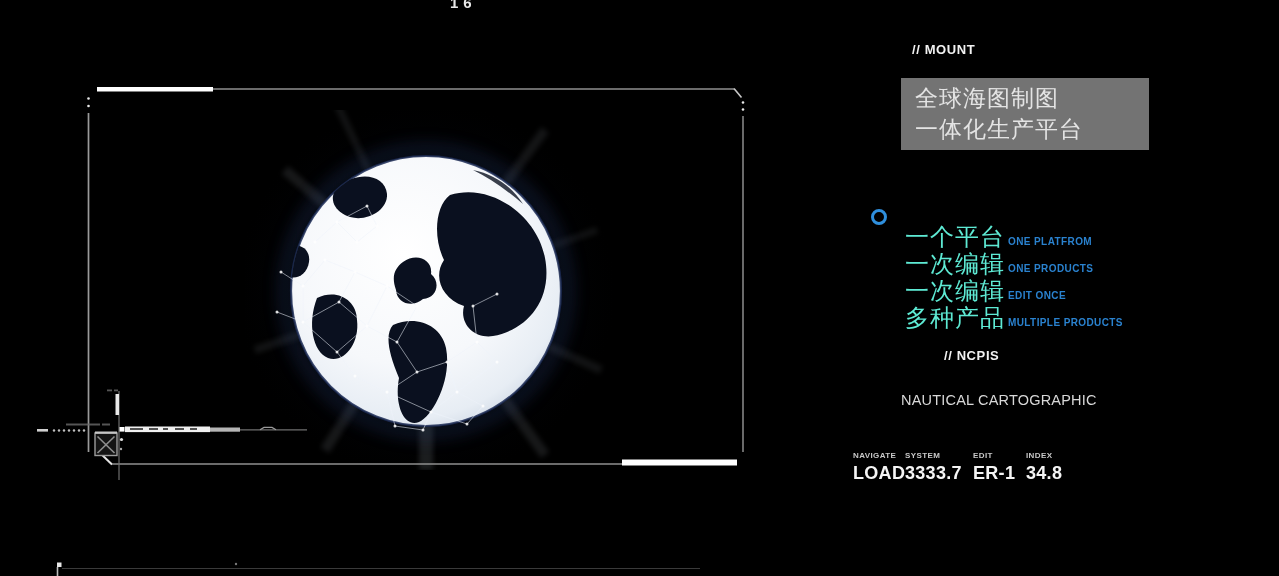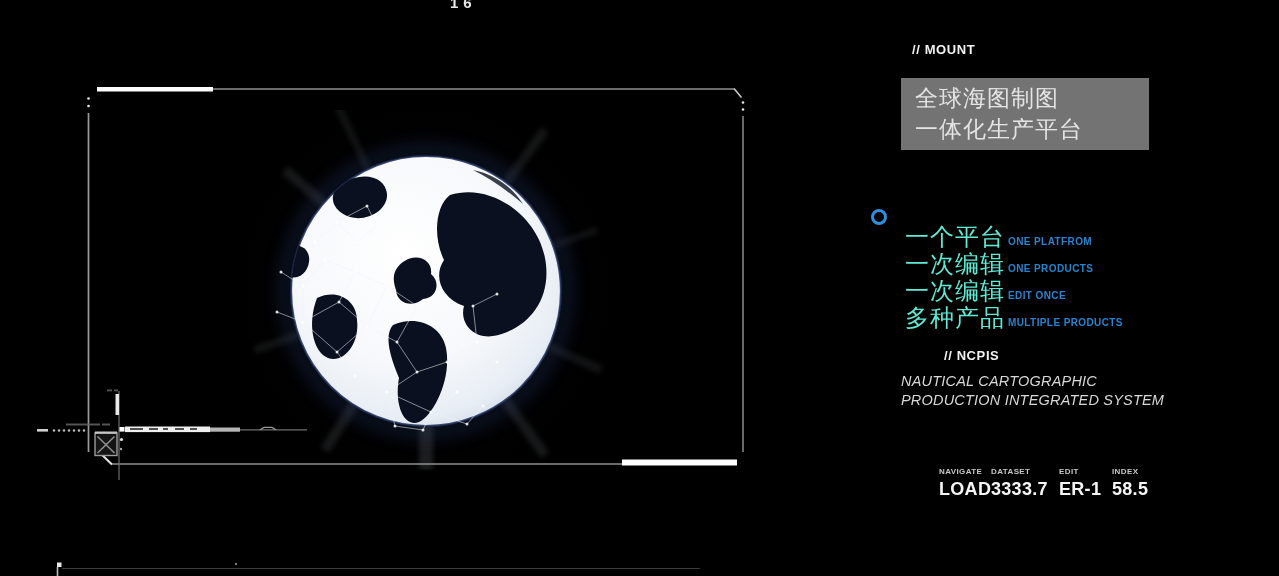--- a/index.html
+++ b/index.html
@@ -31,26 +31,25 @@
     left:871px; top:209px; width:16px; height:16px; border:3px solid #2f8fdd;
     border-radius:50%;
   }
 
   .features { left:905px; top:221px; }
   .feature-row { display:flex; align-items:baseline; height:27px; }
   .feature-zh { color:#5eead4; font-size:24px; font-weight:normal; letter-spacing:1px; }
   .feature-en { color:#2a82cf; font-size:10px; font-weight:bold; margin-left:3px; letter-spacing:0.4px; }
 
   .system-name {
-    left:901px; top:372px; color:#d8d8d8; font-size:14.5px; line-height:18.5px;
+    left:901px; top:391px; color:#d8d8d8; font-size:14.5px; line-height:18.5px;
     letter-spacing:0.2px;
-    font-style:italic;
-  }
-
-  .stats { left:939px; top:451px; display:flex;margin-top:16px; }
+  }
+
+  .stats { left:853px; top:451px; display:flex; }
   .stat-col { display:flex; flex-direction:column; }
   .stat-col.c0 { width:52px; }
   .stat-col.c1 { width:68px; }
   .stat-col.c2 { width:53px; }
   .stat-col.c3 { width:60px;justify-content:space-between; }
   .stat-label { color:#c8c8c8; font-size:8px; font-weight:bold; letter-spacing:0.4px; }
   .stat-value { color:#f5f5f5; font-size:18px; font-weight:bold; margin-top:3px; letter-spacing:0.3px; }
 
   svg { display:block; }
   .frame-svg { left:0; top:0; }
@@ -260,35 +259,34 @@
     <div class="feature-row">
       <span class="feature-zh">多种产品</span>
       <span class="feature-en">MULTIPLE PRODUCTS</span>
     </div>
   </div>
 
   <div class="abs ncpis-label">// NCPIS</div>
 
   <div class="abs system-name">
     <div>NAUTICAL CARTOGRAPHIC</div>
-    <div>PRODUCTION INTEGRATED SYSTEM</div>
   </div>
 
   <div class="abs stats">
     <div class="stat-col c0">
       <span class="stat-label">NAVIGATE</span>
       <span class="stat-value">LOAD</span>
     </div>
     <div class="stat-col c1">
-      <span class="stat-label">DATASET</span>
+      <span class="stat-label">SYSTEM</span>
       <span class="stat-value">3333.7</span>
     </div>
     <div class="stat-col c2">
       <span class="stat-label">EDIT</span>
       <span class="stat-value">ER-1</span>
     </div>
     <div class="stat-col c3">
       <span class="stat-label">INDEX</span>
-      <span class="stat-value">58.5</span>
+      <span class="stat-value">34.8</span>
     </div>
   </div>
 
 </div>
 
 </body></html>

